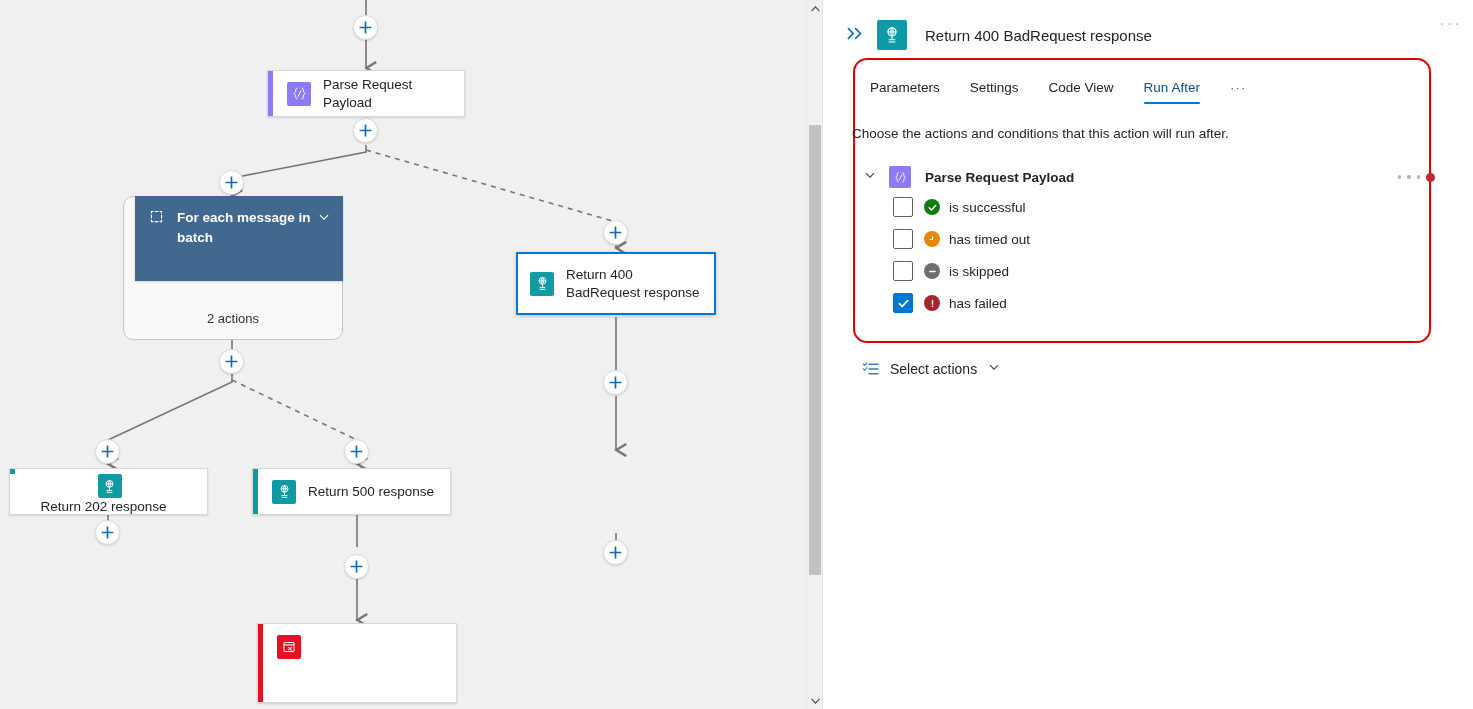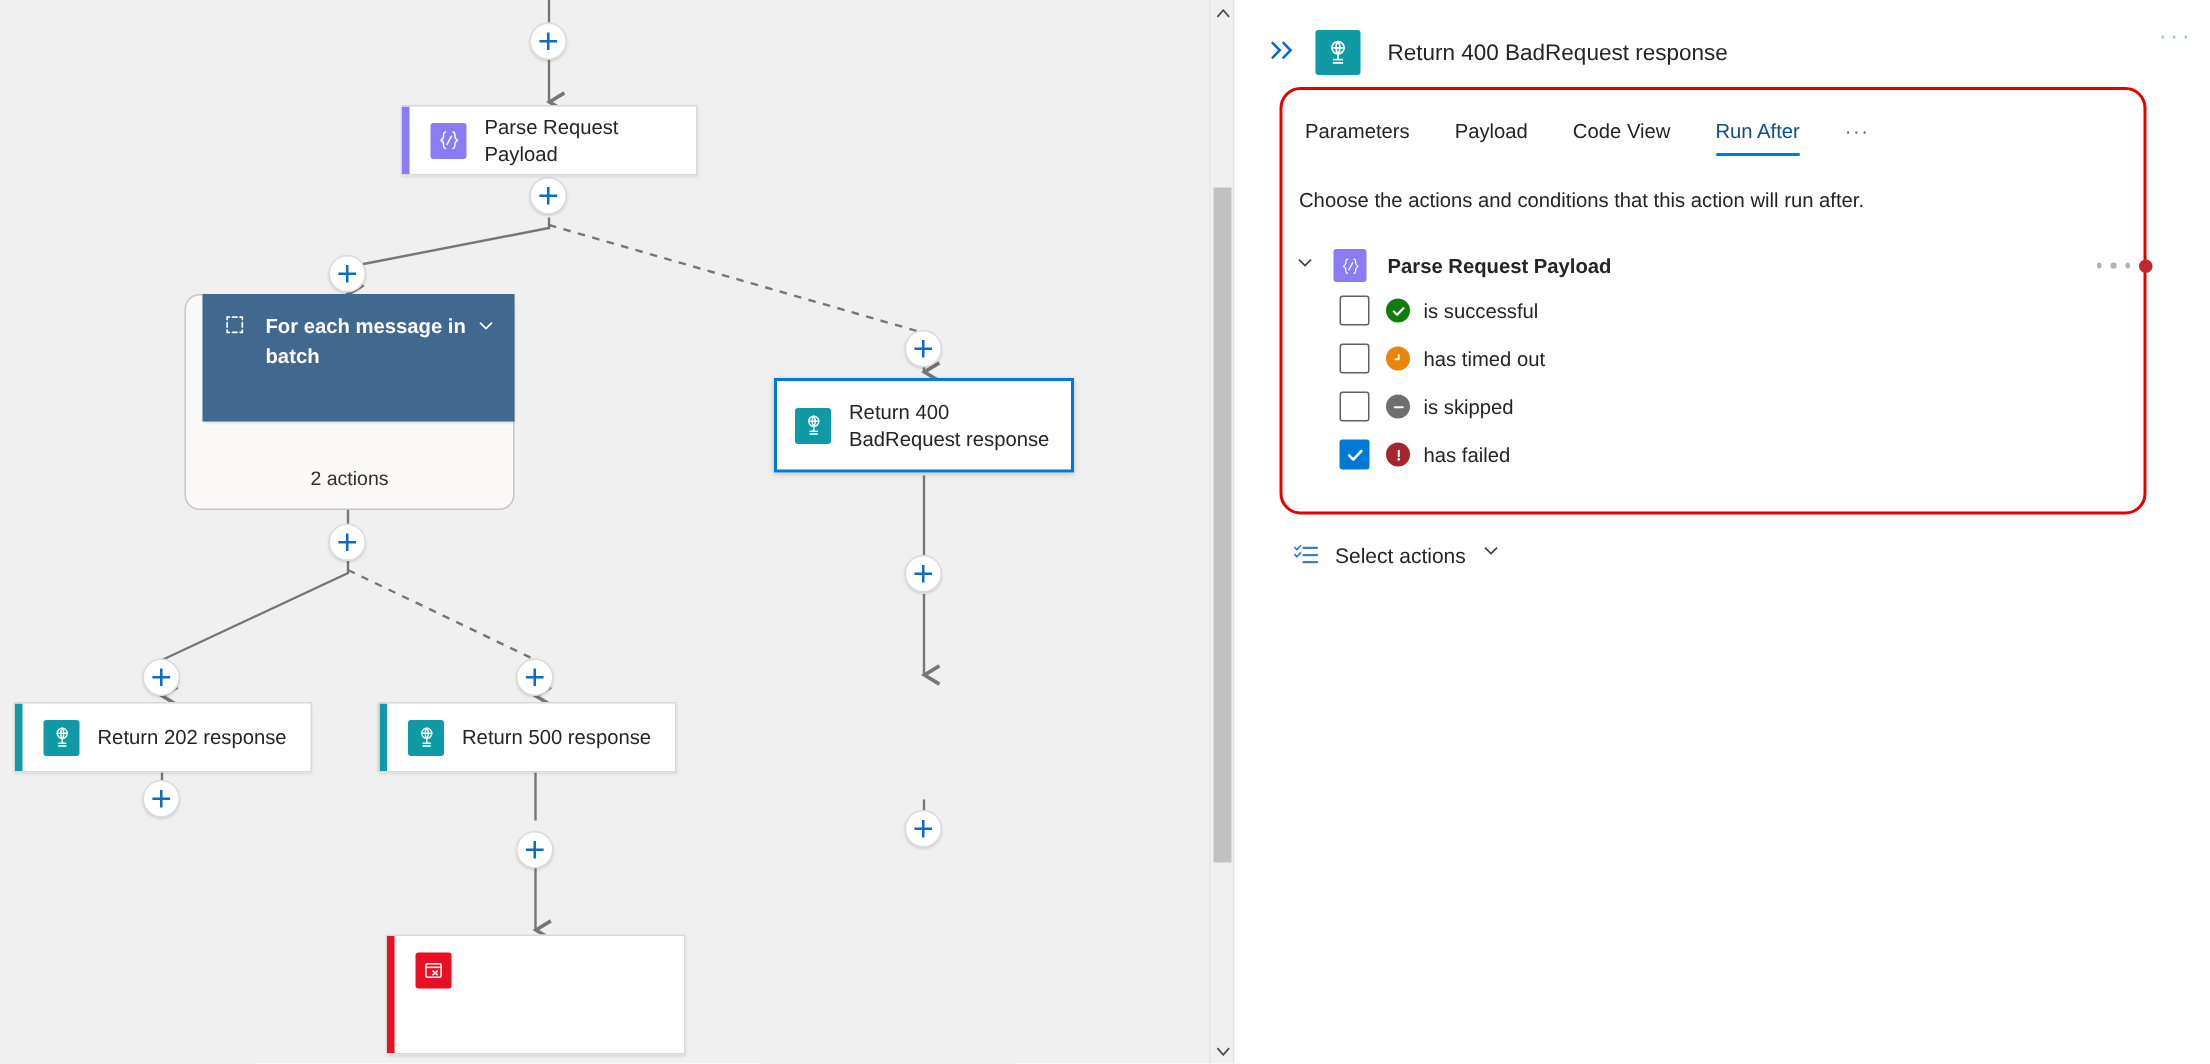--- a/index.html
+++ b/index.html
@@ -157,21 +157,21 @@
     cursor: pointer; position: relative; white-space: nowrap;
   }
   .tab.active { color: #0f4d8c; }
   .tab.active::after {
     content: ""; position: absolute; left: 0; right: 0; bottom: 0;
     height: 2.5px; background: #0078d4; border-radius: 2px;
   }
   .tab.more { color: #616161; letter-spacing: 1px; margin-right: 0; }
 
   #instruction {
-    position: absolute; left: 43px; top: 126px;
+    position: absolute; left: 29px; top: 126px;
     font-size: 13.5px; color: #242424;
   }
 
   #runafter-group {
     position: absolute; left: 40px; top: 163px; right: 38px;
   }
   #group-header {
     display: flex; align-items: center; height: 28px;
   }
   .group-chevron { width: 16px; flex: 0 0 16px; cursor: pointer; }
@@ -347,21 +347,21 @@
     <div class="node selected" style="left:516px; top:252px; width:200px; height:63px;">
       <div class="node-icon" style="background:#0f9aa5; margin-left:12px;">
         <svg width="15" height="15" viewBox="0 0 16 16">
             <circle cx="8" cy="5.2" r="3.6" fill="none" stroke="#fff" stroke-width="1.05"></circle>
             <path d="M4.4,5.2 H11.6 M8,1.6 C6.5,3.2 6.5,7.2 8,8.8 M8,1.6 C9.5,3.2 9.5,7.2 8,8.8 M8,8.8 V12.2 M5.4,12.2 H10.6 M5.4,14.2 H10.6" fill="none" stroke="#fff" stroke-width="1.05" stroke-linecap="round"></path>
           </svg>
       </div>
       <div class="node-label">Return 400 BadRequest response</div>
     </div>
 
-    <div class="node" style="left:9px; top:468px; width:199px; height:47px;">
+    <div class="node" style="left:9px; top:468px; width:199px; height:47px;flex-direction:column;">
       <div class="accent" style="background:#0f9aa5;"></div>
       <div class="node-icon" style="background:#0f9aa5;">
         <svg width="15" height="15" viewBox="0 0 16 16">
             <circle cx="8" cy="5.2" r="3.6" fill="none" stroke="#fff" stroke-width="1.05"></circle>
             <path d="M4.4,5.2 H11.6 M8,1.6 C6.5,3.2 6.5,7.2 8,8.8 M8,1.6 C9.5,3.2 9.5,7.2 8,8.8 M8,8.8 V12.2 M5.4,12.2 H10.6 M5.4,14.2 H10.6" fill="none" stroke="#fff" stroke-width="1.05" stroke-linecap="round"></path>
           </svg>
       </div>
       <div class="node-label">Return 202 response</div>
     </div>
 
@@ -420,21 +420,21 @@
           </svg>
       </div>
       <div id="panel-title">Return 400 BadRequest response</div>
     </div>
     <div id="panel-more">···</div>
 
     <div id="annotation"></div>
 
     <div id="tabs">
       <div class="tab">Parameters</div>
-      <div class="tab">Payload</div>
+      <div class="tab">Settings</div>
       <div class="tab">Code View</div>
       <div class="tab active">Run After</div>
       <div class="tab more">···</div>
     </div>
 
     <div id="instruction">Choose the actions and conditions that this action will run after.</div>
 
     <div id="runafter-group">
       <div id="group-header">
         <div class="group-chevron">

